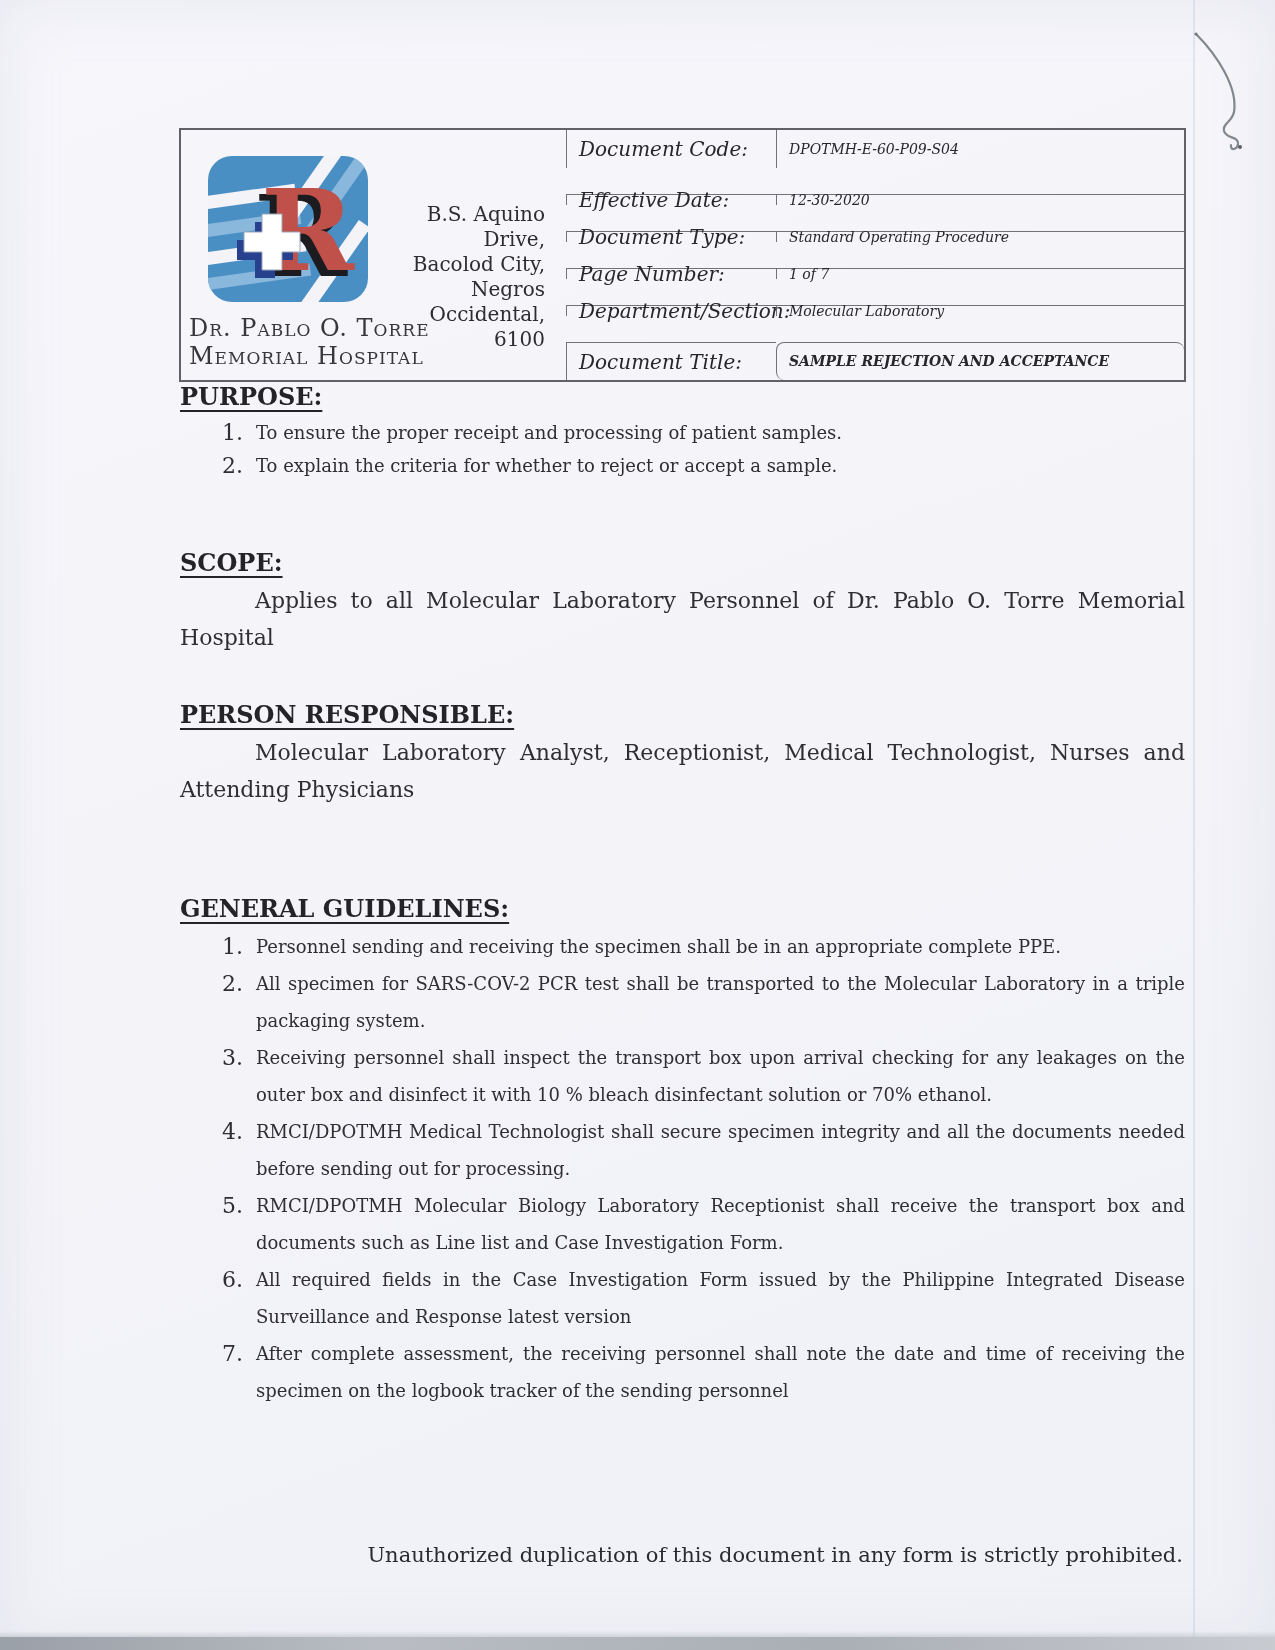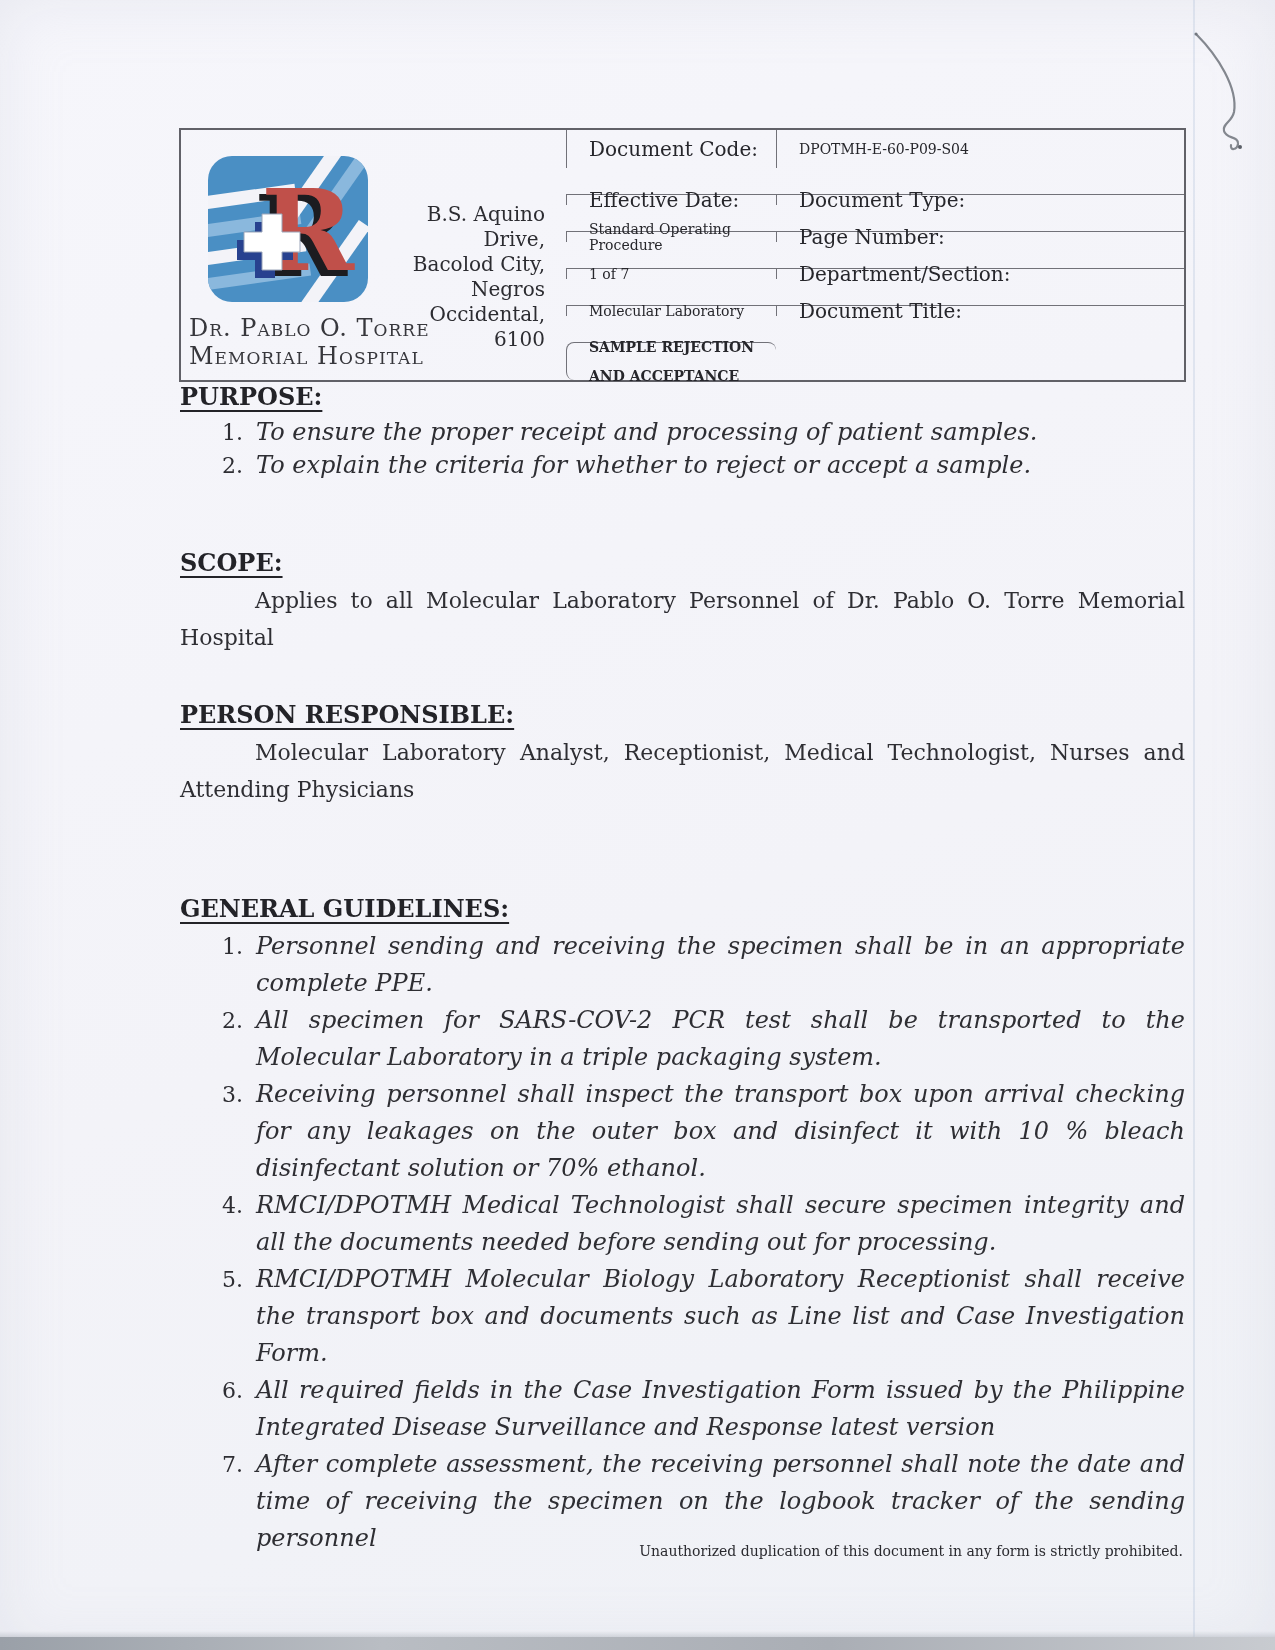--- a/index.html
+++ b/index.html
@@ -55,24 +55,25 @@
     background: transparent;
   }
   .logo-cell {
     grid-column: 1;
     grid-row: 1 / 7;
     position: relative;
   }
   .cell {
     display: flex;
     align-items: center;
-    padding-left: 22px;
+    padding-left: 12px;
     font-size: 20px;
     border-left: 1.5px solid rgba(80,80,88,0.8);
     color: #26262b;
+    font-style: italic;
   }
   .cell.bt { border-top: 1.5px solid rgba(80,80,88,0.8); margin-top: 26px; }
   .cell.value { font-size: 14px; }
   .cell.value.bold {
     font-weight: bold;
     line-height: 29px;
     padding-right: 16px;
     border-radius: 8px;
   }
 
@@ -123,39 +124,38 @@
   }
   .nlist { margin: 0; }
   .li { display: flex; }
   .li .num {
     flex: 0 0 34px;
     margin-left: 42px;
     font-size: 22px;
   }
   .li .txt {
     flex: 1;
-    font-size: 24px;
+    font-size: 18px;
     text-align: justify;
-    font-style: italic;
   }
   .purpose-list .li { line-height: 33px; }
   .purpose-list .li .txt { text-align: left; }
   .guide-list .li { line-height: 37px; }
 
   .sec-purpose { top: 382px; }
   .sec-scope { top: 548px; }
   .sec-person { top: 700px; }
   .sec-general { top: 858px; margin-top: 36px; }
 
   .footer {
     position: absolute;
     left: 180px; top: 1543px;
     width: 1003px;
     text-align: right;
-    font-size: 14px;
+    font-size: 21px;
     color: #2a2a2f;
   }
 </style>
 </head>
 <body>
 
 <div class="page">
 
   <div class="scan-vline"></div>
   <svg class="pen-mark" width="90" height="130" viewBox="0 0 90 130">
@@ -203,20 +203,21 @@
       <div class="hospital-name">
         <span style="display:block">Dr. Pablo O. Torre</span>
         <span style="display:block">Memorial Hospital</span>
       </div>
     </div>
 
     <div class="cell label">Document Code:</div>
     <div class="cell value">DPOTMH-E-60-P09-S04</div>
 
     <div class="cell label bt">Effective Date:</div>
+    <div class="cell value bt">12-30-2020</div>
 
     <div class="cell label bt">Document Type:</div>
     <div class="cell value bt">Standard Operating Procedure</div>
 
     <div class="cell label bt">Page Number:</div>
     <div class="cell value bt">1 of 7</div>
 
     <div class="cell label bt">Department/Section:</div>
     <div class="cell value bt">Molecular Laboratory</div>
 

